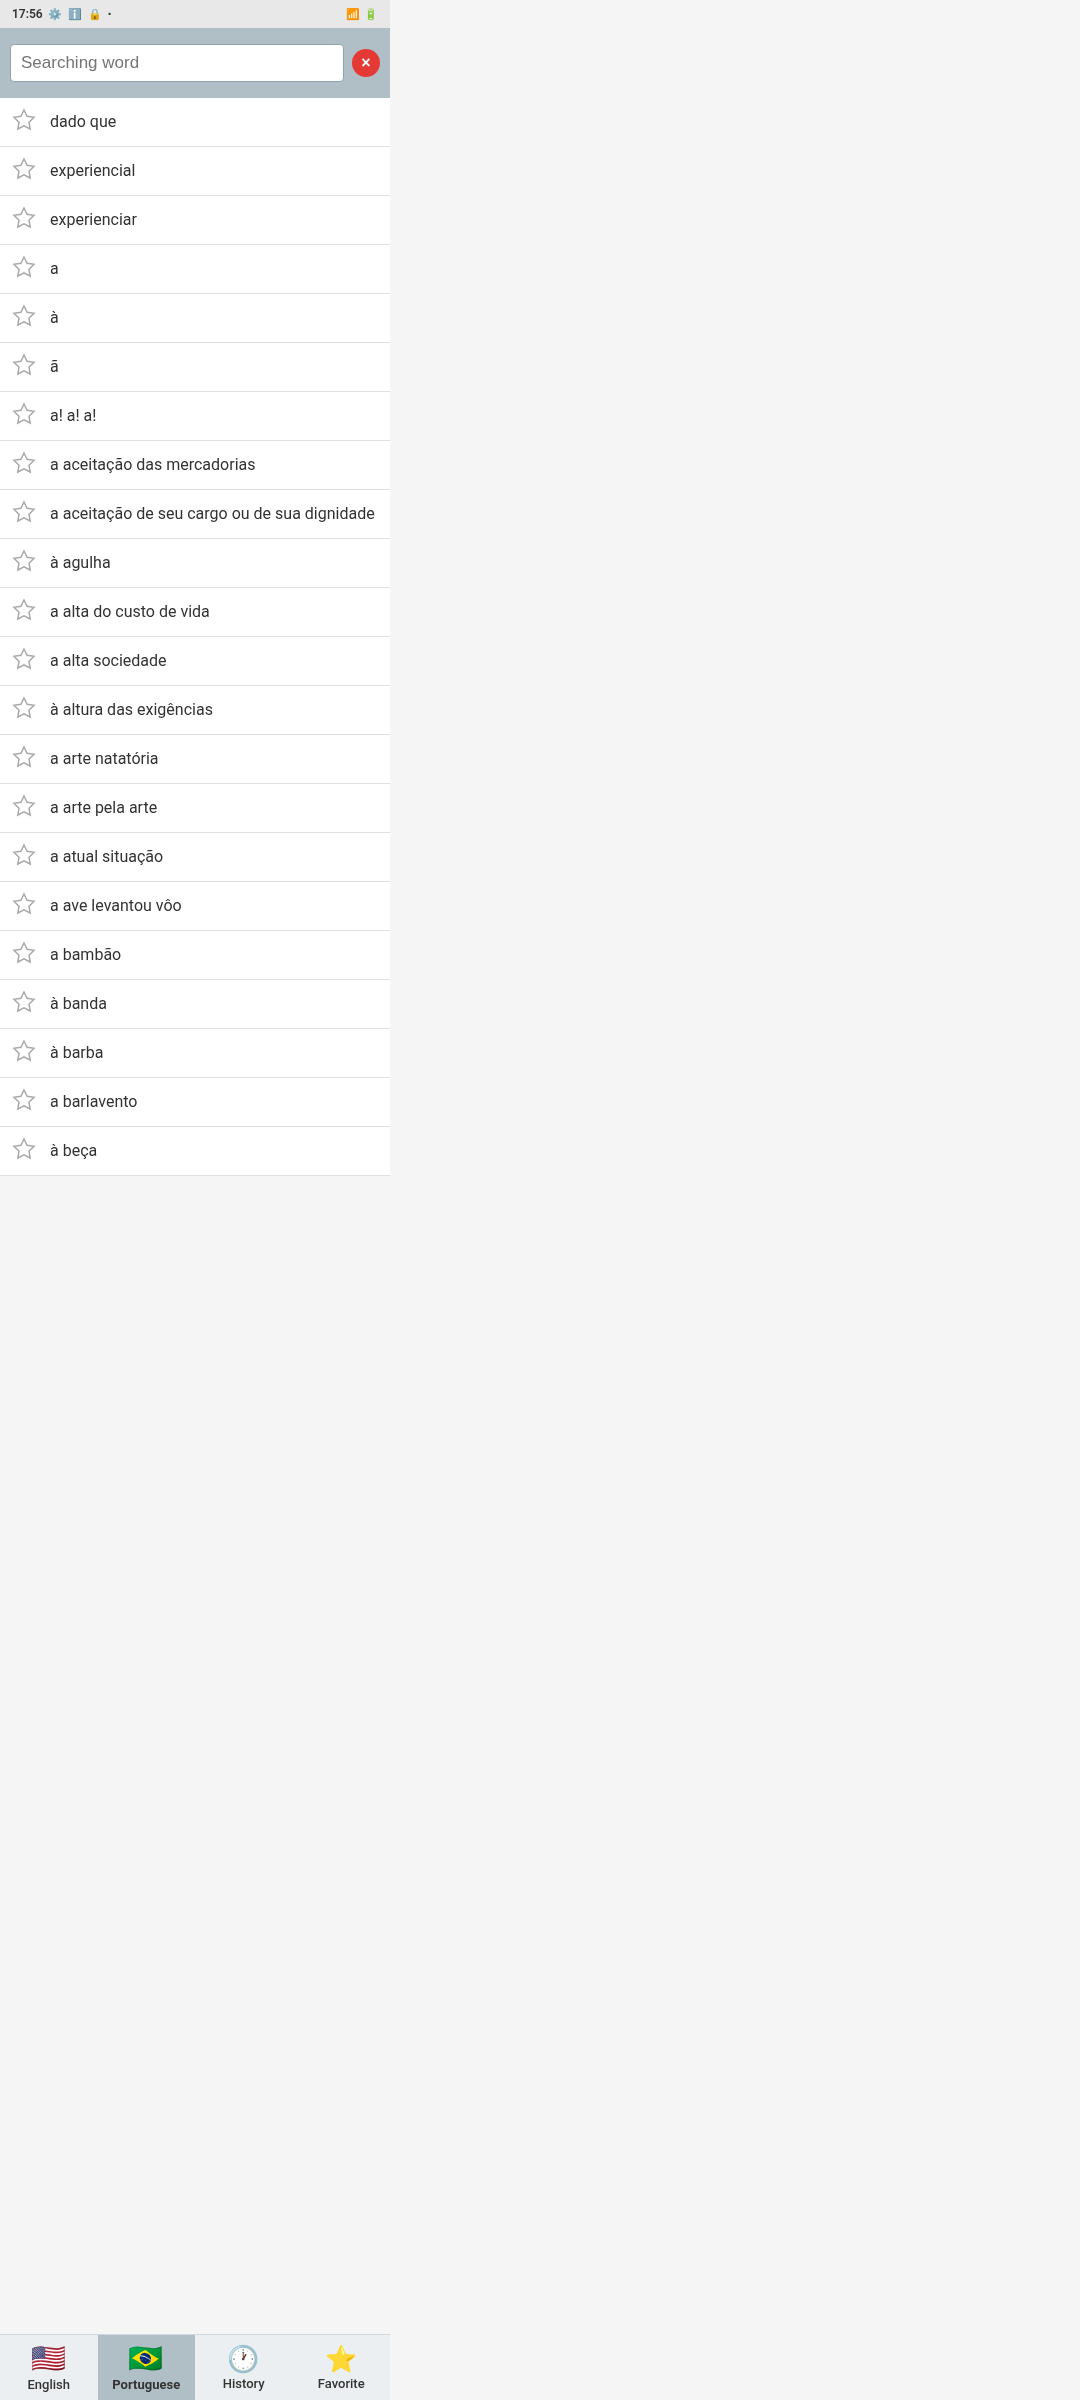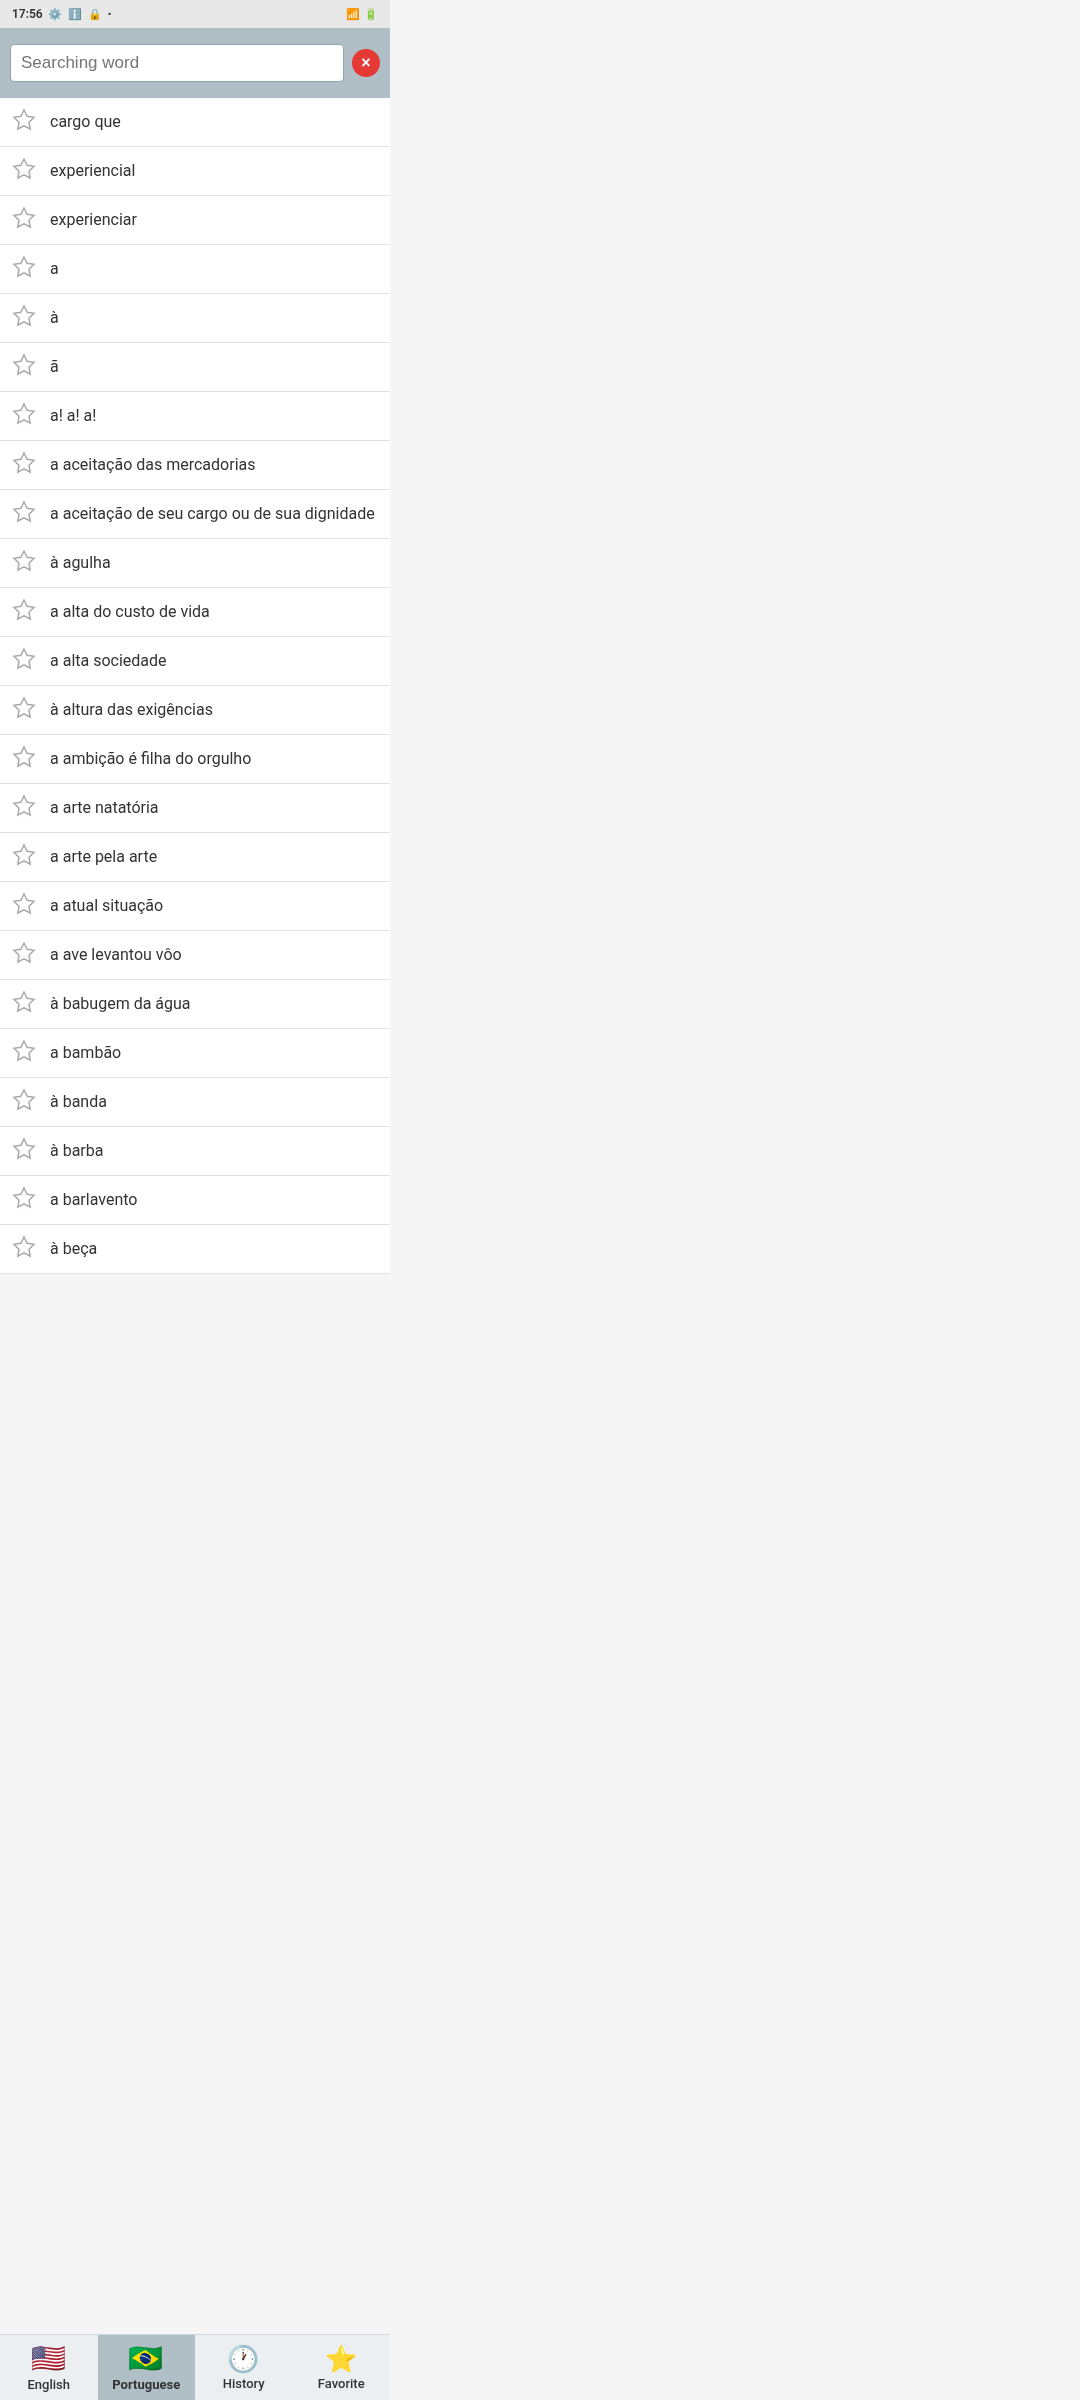--- a/index.html
+++ b/index.html
@@ -158,21 +158,21 @@
     <input class="search-input" type="text" placeholder="Searching word" style="">
   </div>
   <button class="clear-btn">×</button>
 </div>
 
 <div class="word-list" id="word-list">
 <div class="word-item">
       <div class="star-icon"><svg viewBox="0 0 24 24" fill="none" stroke="#aaa" stroke-width="1.5">
       <polygon points="12,2 15.09,8.26 22,9.27 17,14.14 18.18,21.02 12,17.77 5.82,21.02 7,14.14 2,9.27 8.91,8.26"></polygon>
     </svg></div>
-      <span class="word-text">cargo que</span>
+      <span class="word-text">dado que</span>
     </div>
     <div class="word-item">
       <div class="star-icon"><svg viewBox="0 0 24 24" fill="none" stroke="#aaa" stroke-width="1.5">
       <polygon points="12,2 15.09,8.26 22,9.27 17,14.14 18.18,21.02 12,17.77 5.82,21.02 7,14.14 2,9.27 8.91,8.26"></polygon>
     </svg></div>
       <span class="word-text"> experiencial</span>
     </div>
     <div class="word-item">
       <div class="star-icon"><svg viewBox="0 0 24 24" fill="none" stroke="#aaa" stroke-width="1.5">
       <polygon points="12,2 15.09,8.26 22,9.27 17,14.14 18.18,21.02 12,17.77 5.82,21.02 7,14.14 2,9.27 8.91,8.26"></polygon>
@@ -236,51 +236,39 @@
     <div class="word-item">
       <div class="star-icon"><svg viewBox="0 0 24 24" fill="none" stroke="#aaa" stroke-width="1.5">
       <polygon points="12,2 15.09,8.26 22,9.27 17,14.14 18.18,21.02 12,17.77 5.82,21.02 7,14.14 2,9.27 8.91,8.26"></polygon>
     </svg></div>
       <span class="word-text">à altura das exigências</span>
     </div>
     <div class="word-item">
       <div class="star-icon"><svg viewBox="0 0 24 24" fill="none" stroke="#aaa" stroke-width="1.5">
       <polygon points="12,2 15.09,8.26 22,9.27 17,14.14 18.18,21.02 12,17.77 5.82,21.02 7,14.14 2,9.27 8.91,8.26"></polygon>
     </svg></div>
-      <span class="word-text">a ambição é filha do orgulho</span>
-    </div>
-    <div class="word-item">
-      <div class="star-icon"><svg viewBox="0 0 24 24" fill="none" stroke="#aaa" stroke-width="1.5">
-      <polygon points="12,2 15.09,8.26 22,9.27 17,14.14 18.18,21.02 12,17.77 5.82,21.02 7,14.14 2,9.27 8.91,8.26"></polygon>
-    </svg></div>
       <span class="word-text">a arte natatória</span>
     </div>
     <div class="word-item">
       <div class="star-icon"><svg viewBox="0 0 24 24" fill="none" stroke="#aaa" stroke-width="1.5">
       <polygon points="12,2 15.09,8.26 22,9.27 17,14.14 18.18,21.02 12,17.77 5.82,21.02 7,14.14 2,9.27 8.91,8.26"></polygon>
     </svg></div>
       <span class="word-text">a arte pela arte</span>
     </div>
     <div class="word-item">
       <div class="star-icon"><svg viewBox="0 0 24 24" fill="none" stroke="#aaa" stroke-width="1.5">
       <polygon points="12,2 15.09,8.26 22,9.27 17,14.14 18.18,21.02 12,17.77 5.82,21.02 7,14.14 2,9.27 8.91,8.26"></polygon>
     </svg></div>
       <span class="word-text">a atual situação</span>
     </div>
     <div class="word-item">
       <div class="star-icon"><svg viewBox="0 0 24 24" fill="none" stroke="#aaa" stroke-width="1.5">
       <polygon points="12,2 15.09,8.26 22,9.27 17,14.14 18.18,21.02 12,17.77 5.82,21.02 7,14.14 2,9.27 8.91,8.26"></polygon>
     </svg></div>
       <span class="word-text">a ave levantou vôo</span>
-    </div>
-    <div class="word-item">
-      <div class="star-icon"><svg viewBox="0 0 24 24" fill="none" stroke="#aaa" stroke-width="1.5">
-      <polygon points="12,2 15.09,8.26 22,9.27 17,14.14 18.18,21.02 12,17.77 5.82,21.02 7,14.14 2,9.27 8.91,8.26"></polygon>
-    </svg></div>
-      <span class="word-text">à babugem da água</span>
     </div>
     <div class="word-item">
       <div class="star-icon"><svg viewBox="0 0 24 24" fill="none" stroke="#aaa" stroke-width="1.5">
       <polygon points="12,2 15.09,8.26 22,9.27 17,14.14 18.18,21.02 12,17.77 5.82,21.02 7,14.14 2,9.27 8.91,8.26"></polygon>
     </svg></div>
       <span class="word-text">a bambão</span>
     </div>
     <div class="word-item">
       <div class="star-icon"><svg viewBox="0 0 24 24" fill="none" stroke="#aaa" stroke-width="1.5">
       <polygon points="12,2 15.09,8.26 22,9.27 17,14.14 18.18,21.02 12,17.77 5.82,21.02 7,14.14 2,9.27 8.91,8.26"></polygon>

